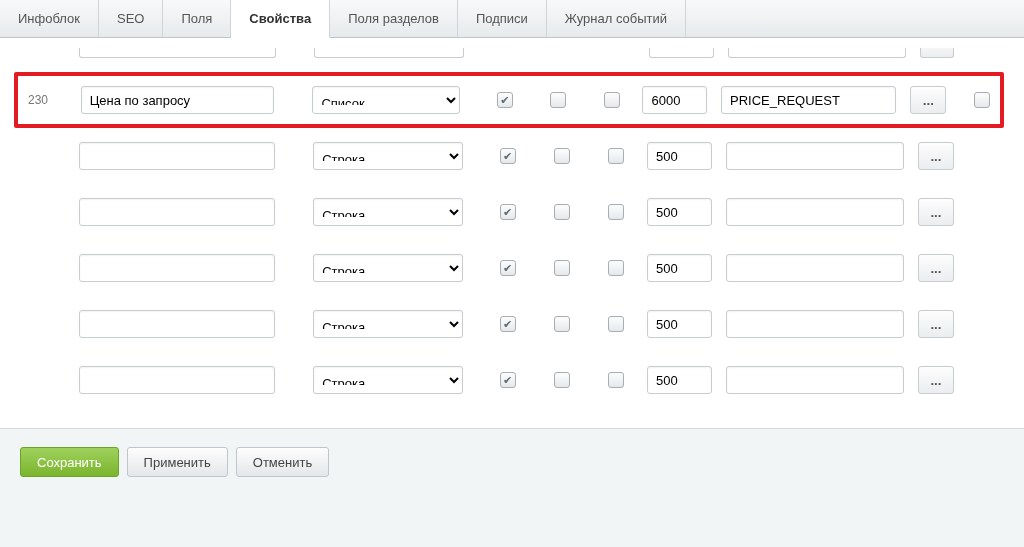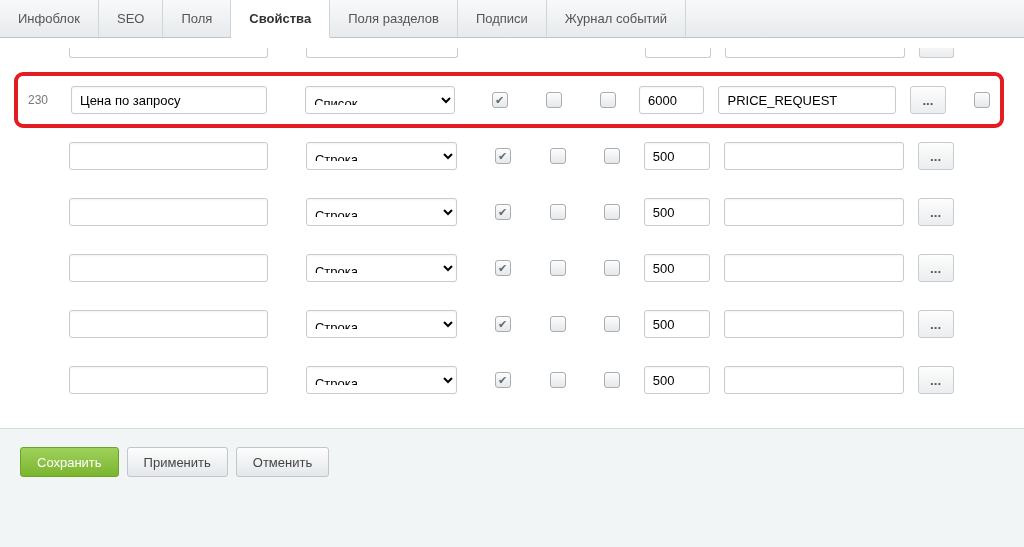--- a/index.html
+++ b/index.html
@@ -41,26 +41,26 @@
     padding: 14px 0;
     gap: 0;
   }
   .row + .row { border-top: none; }
   .row.top-cut {
     padding-top: 0;
     padding-bottom: 14px;
   }
   .row.highlight {
     border: 4px solid #e31b23;
-    border-radius: 9px;
+    border-radius: 2px;
     padding: 10px 4px;
     margin-left: -6px;
   }
   .col-id { width: 30px; text-align: left; color: #777; font-size: 12px; margin-left: 6px; }
-  .col-name { width: 210px; margin-left: 15px; }
+  .col-name { width: 210px; margin-left: 25px; }
   .col-type { width: 160px; margin-left: 38px; }
   .col-cb { width: 58px; display: flex; justify-content: center; }
   .col-cb.first { margin-left: 18px; }
   .col-num { width: 70px; margin-left: 4px; }
   .col-code { width: 190px; margin-left: 14px; }
   .col-more { width: 36px; margin-left: 14px; }
   .col-extra { width: 30px; display:flex; justify-content:center; margin-left: 22px; }
   input[type="text"] {
     width: 100%;
     height: 28px;

